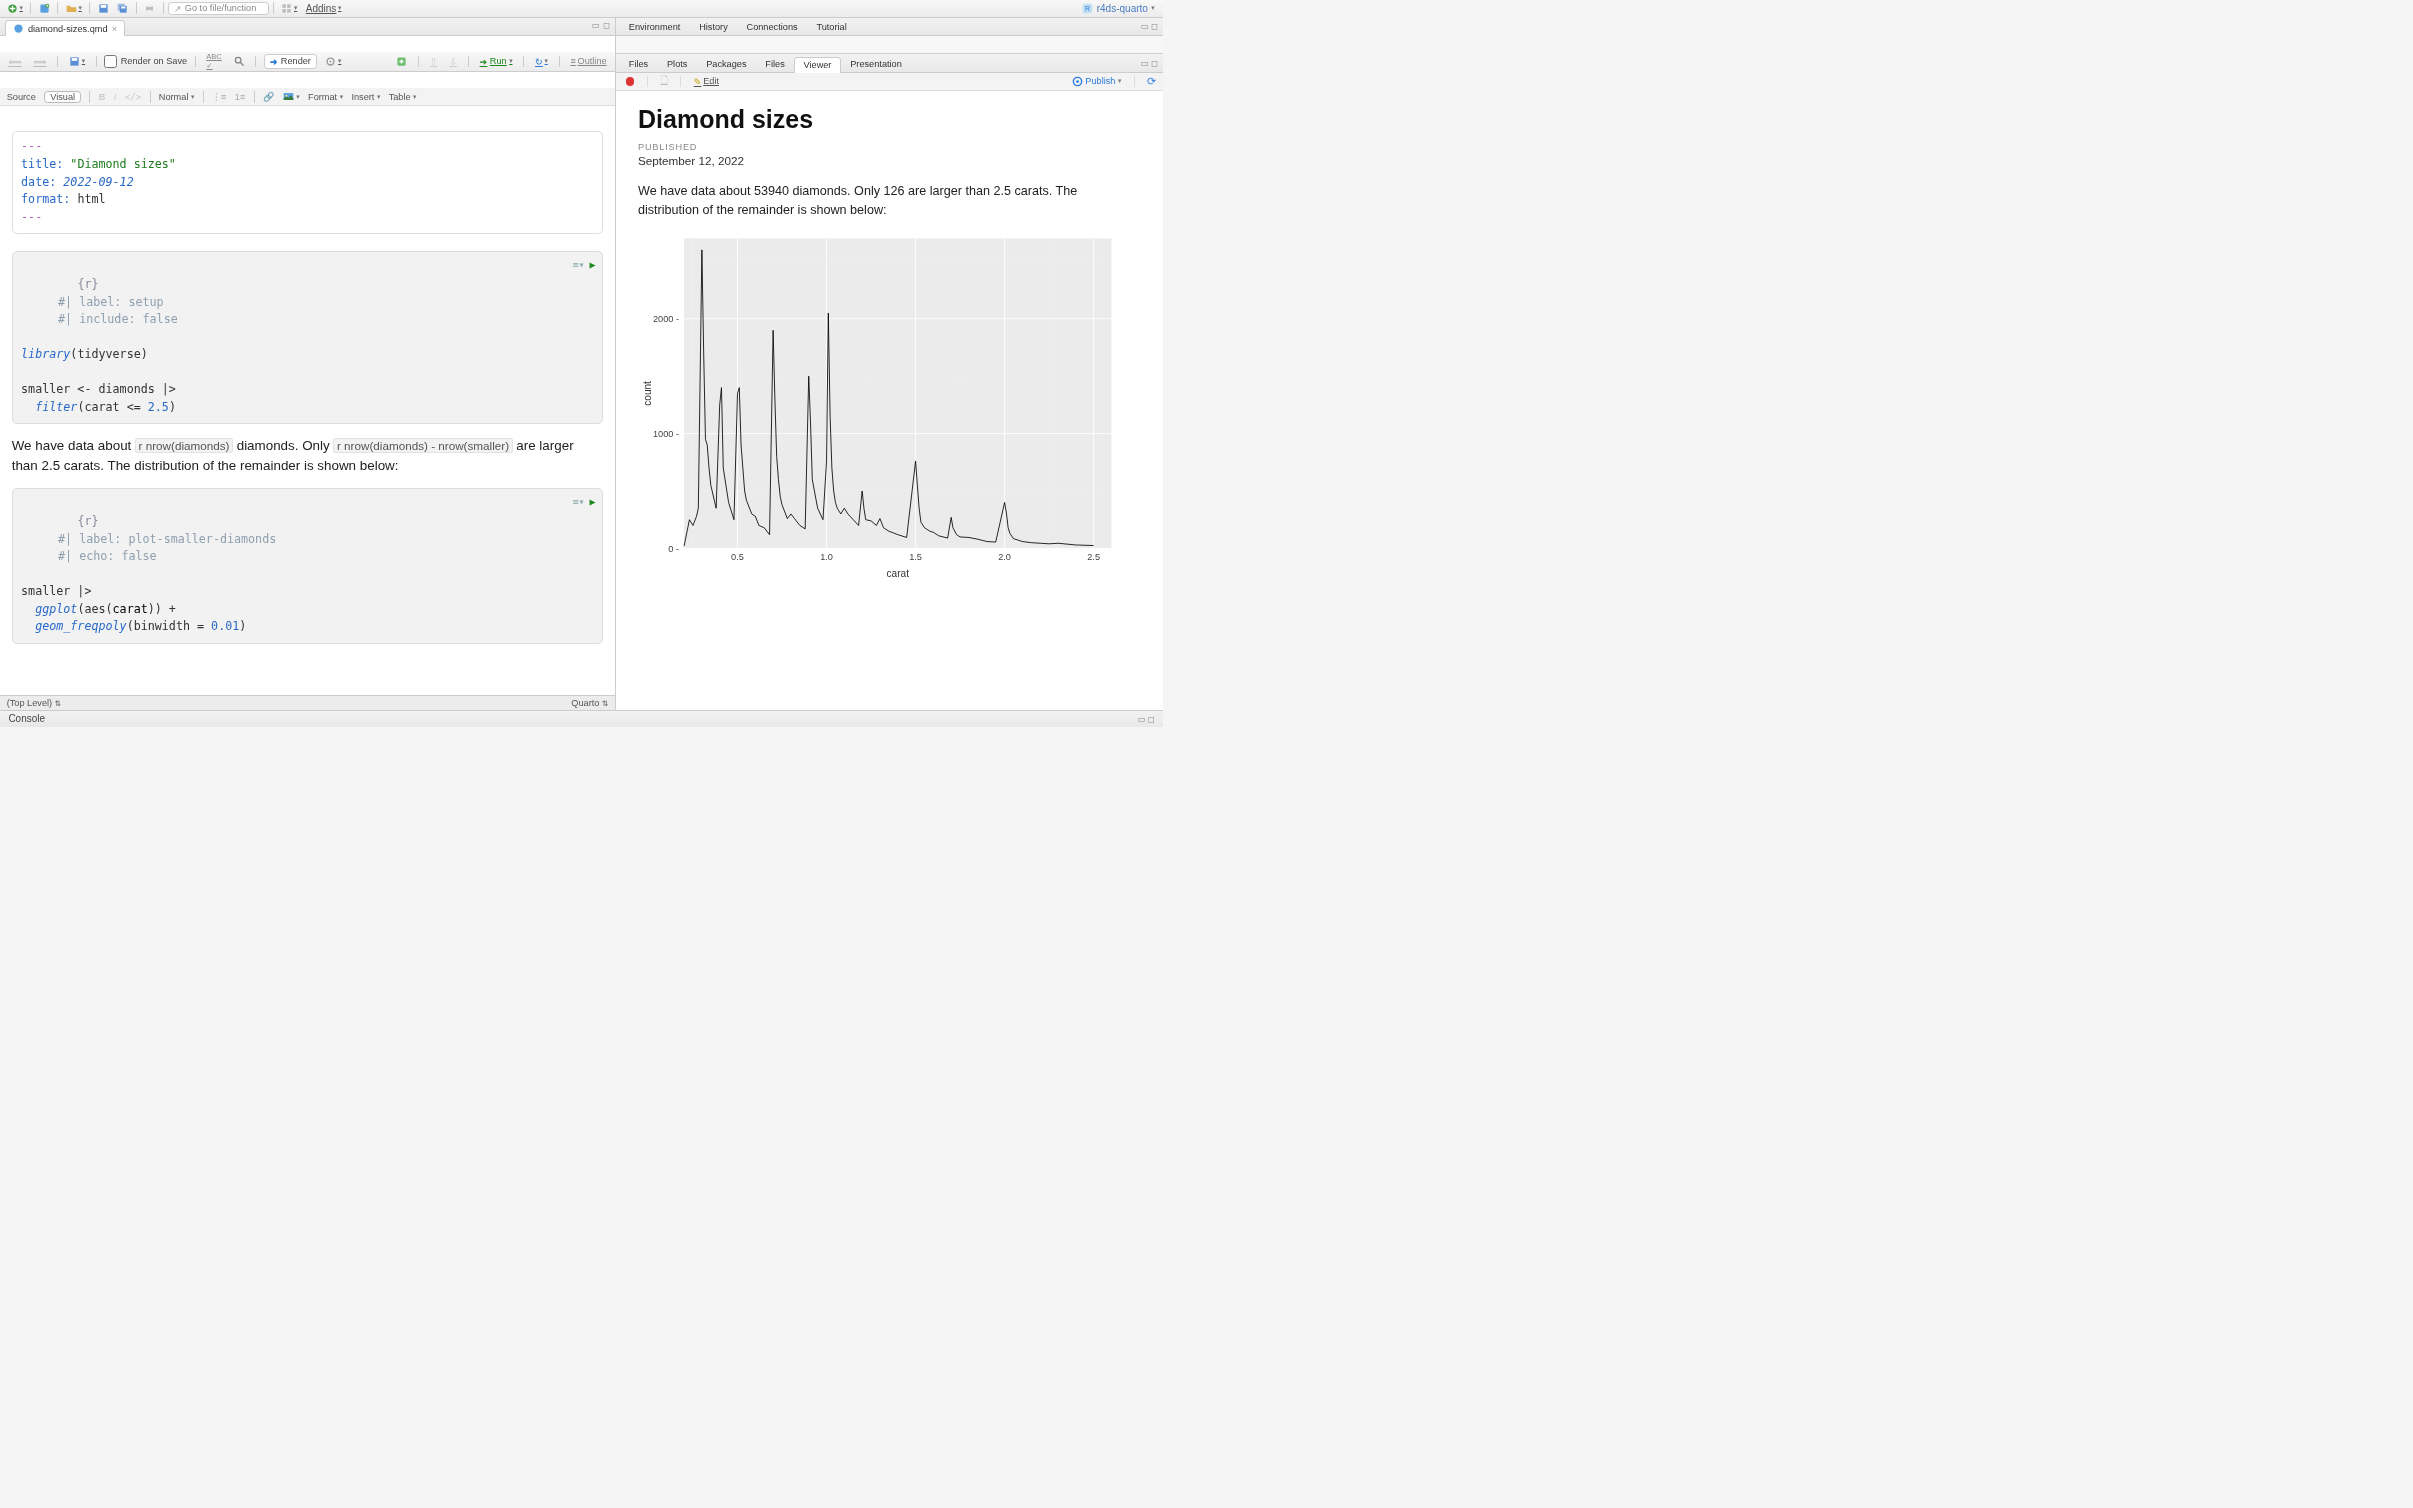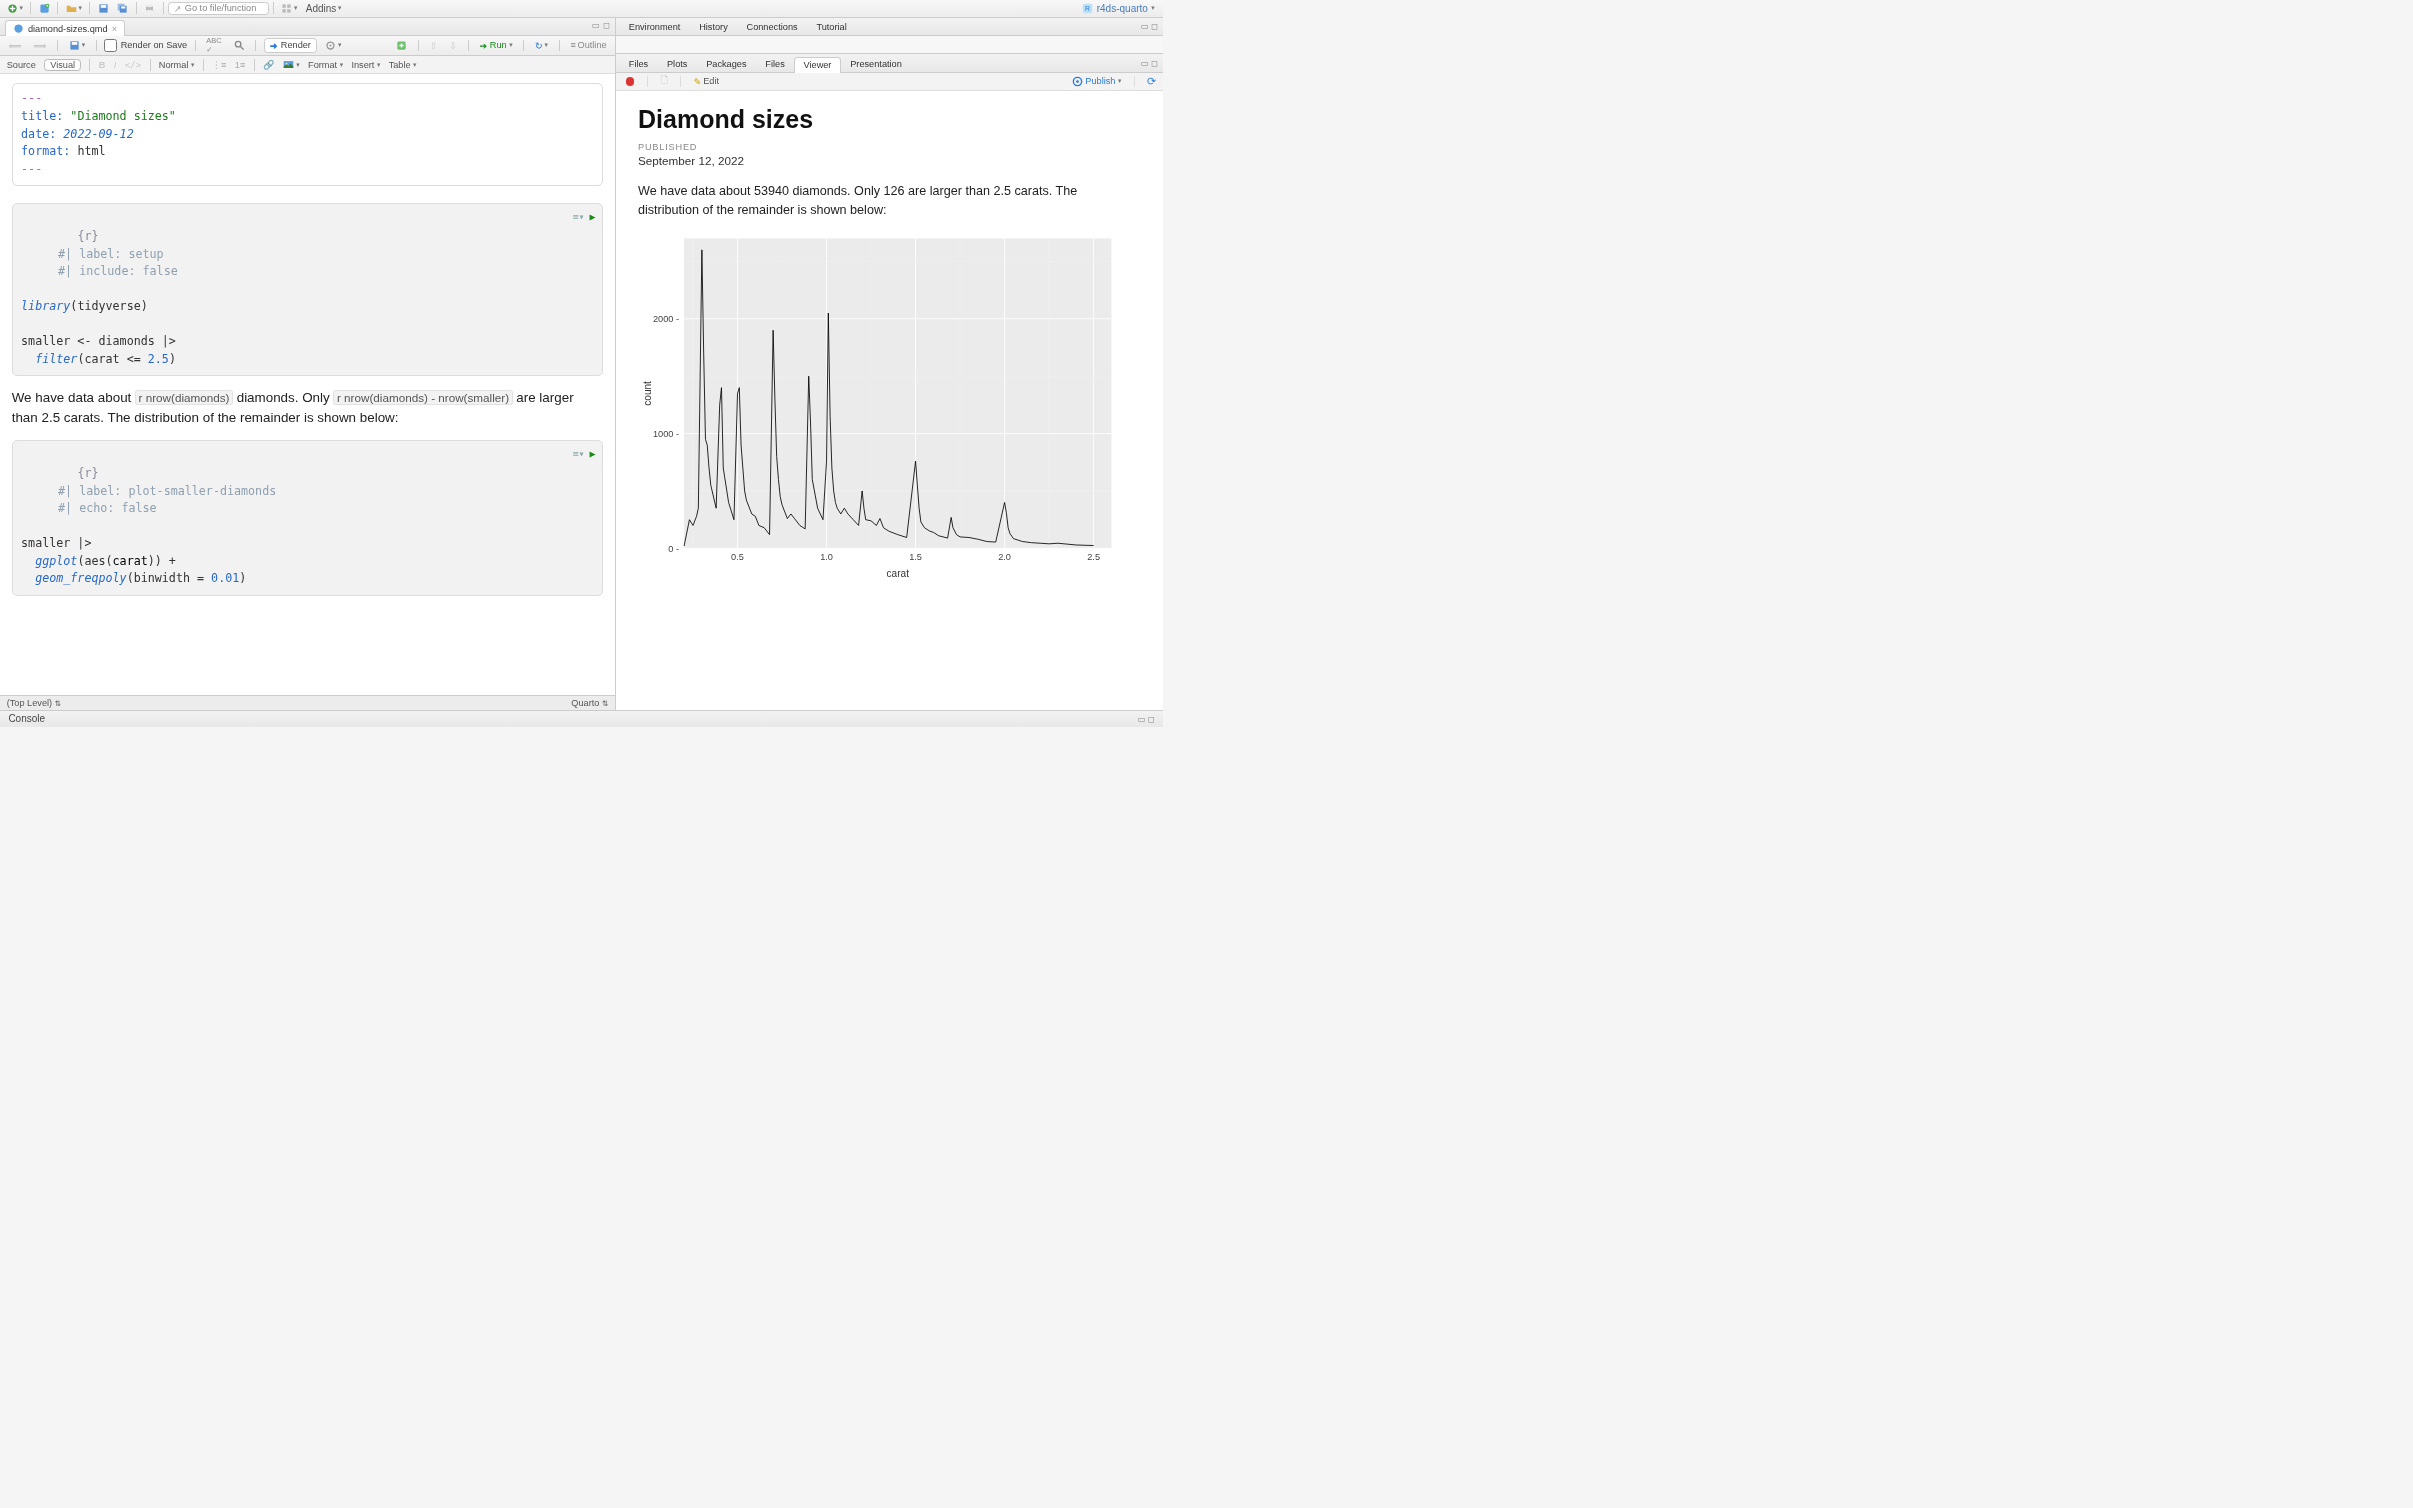--- a/index.html
+++ b/index.html
@@ -19,33 +19,34 @@
     display: flex;
     align-items: center;
     padding: 0 3.4px;
     gap: 1.7px;
   }
   .tb-sep { width:0.8px; height:11.7px; background:#ccc; margin:0 2.5px;}
   .tb-btn {
     display:inline-flex; align-items:center; gap:1.7px;
     padding:0.8px 3.4px; border-radius:2.5px; cursor:pointer;
     color:#555;
+    text-decoration:underline;
   }
   .goto-box {
     display:flex; align-items:center; gap:3.4px;
     background:#fff; border:0.8px solid #ccc; border-radius:3.4px;
     height:13.4px; padding:0 5px; font-size:9.2px; color:#888;
     min-width:101px;
   }
   .spacer { flex:1; }
   .project-label { color:#4a7dbf; font-size:10px; padding-right:5px; display:flex; align-items:center; gap:3.4px;}
   .caret { font-size:6.7px; color:#777; }
 
   .main-split { display:flex; height: calc(100% - 17.6px - 17px); }
-  .left-pane { width: 616px; display:flex; flex-direction:column; border-right:0.8px solid #ccc; background:#fff;}
+  .left-pane { width: 616px; display:flex; flex-direction:column; border-right:0.8px solid #ccc; background:#fff;gap:16px;}
   .right-pane { flex:1; display:flex; flex-direction:column; background:#fff;}
 
   .tab-strip {
     height:18.4px; background:linear-gradient(#f2f2f2,#e7e7e7);
     border-bottom:0.8px solid #ccc; display:flex; align-items:flex-end;
     padding-left:5px; position:relative;
   }
   .file-tab {
     background:#fff; border:0.8px solid #ccc; border-bottom:none;
     border-radius:3.4px 3.4px 0 0; padding:1.7px 6.7px; font-size:9.2px;

